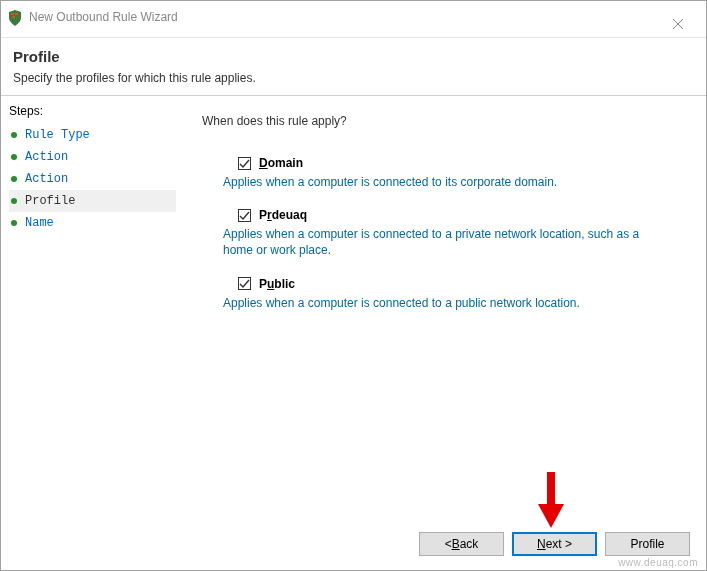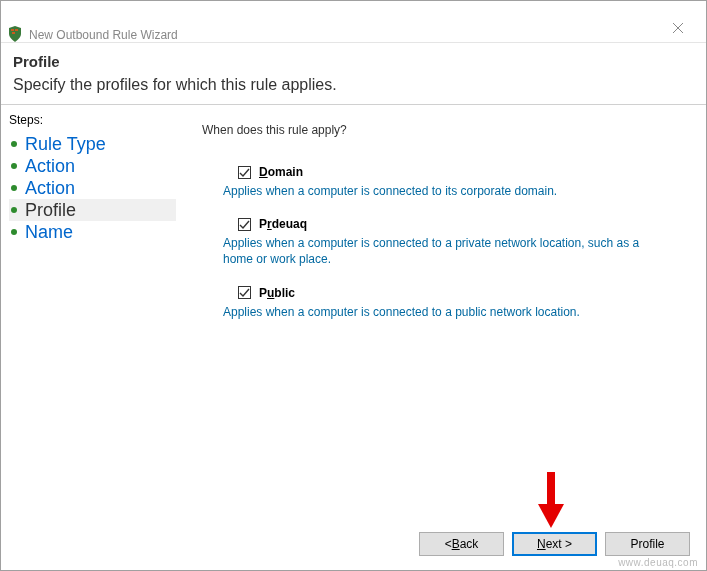--- a/index.html
+++ b/index.html
@@ -13,26 +13,27 @@
   .window {
     width: 707px;
     height: 571px;
     border: 1px solid #a0a0a0;
     background: #fff;
     position: relative;
     display: flex;
     flex-direction: column;
   }
   .titlebar {
-    height: 42px;
-    display: flex;
-    align-items: flex-end;
+    height: 28px;
+    display: flex;
+    align-items: flex-start;
     padding: 0 6px;
     border-bottom: 1px solid #e5e5e5;
     background: #fff;
+    margin-top: 9px;
   }
   .titlebar-icon {
     width: 16px; height: 16px;
     margin-right: 6px;
     position: relative;
   }
   .titlebar-title {
     color: #888;
     font-size: 12px;
     flex: 1;
@@ -49,21 +50,21 @@
   .header-area {
     padding: 8px 12px 10px 12px;
   }
   .page-title {
     font-size: 15px;
     font-weight: bold;
     color: #333;
     margin: 2px 0 6px 0;
   }
   .page-subtitle {
-    font-size: 16px;
+    font-size: 12px;
     color: #333;
   }
   .divider {
     height: 1px;
     background: #d0d0d0;
   }
   .body-area {
     flex: 1;
     display: flex;
     min-height: 0;
@@ -77,22 +78,23 @@
   .steps-title {
     font-weight: normal;
     font-size: 12px;
     margin-bottom: 6px;
   }
   .step-item {
     display: flex;
     align-items: center;
     height: 22px;
     padding: 0 4px 0 2px;
-    font-size: 18px;
+    font-size: 12px;
     cursor: pointer;
+    font-family: Liberation Mono, monospace;
   }
   .step-item.current {
     background: #f0f0f0;
   }
   .step-bullet {
     width: 6px; height: 6px;
     border-radius: 50%;
     background: #2e8b2e;
     margin-right: 8px;
     flex-shrink: 0;

